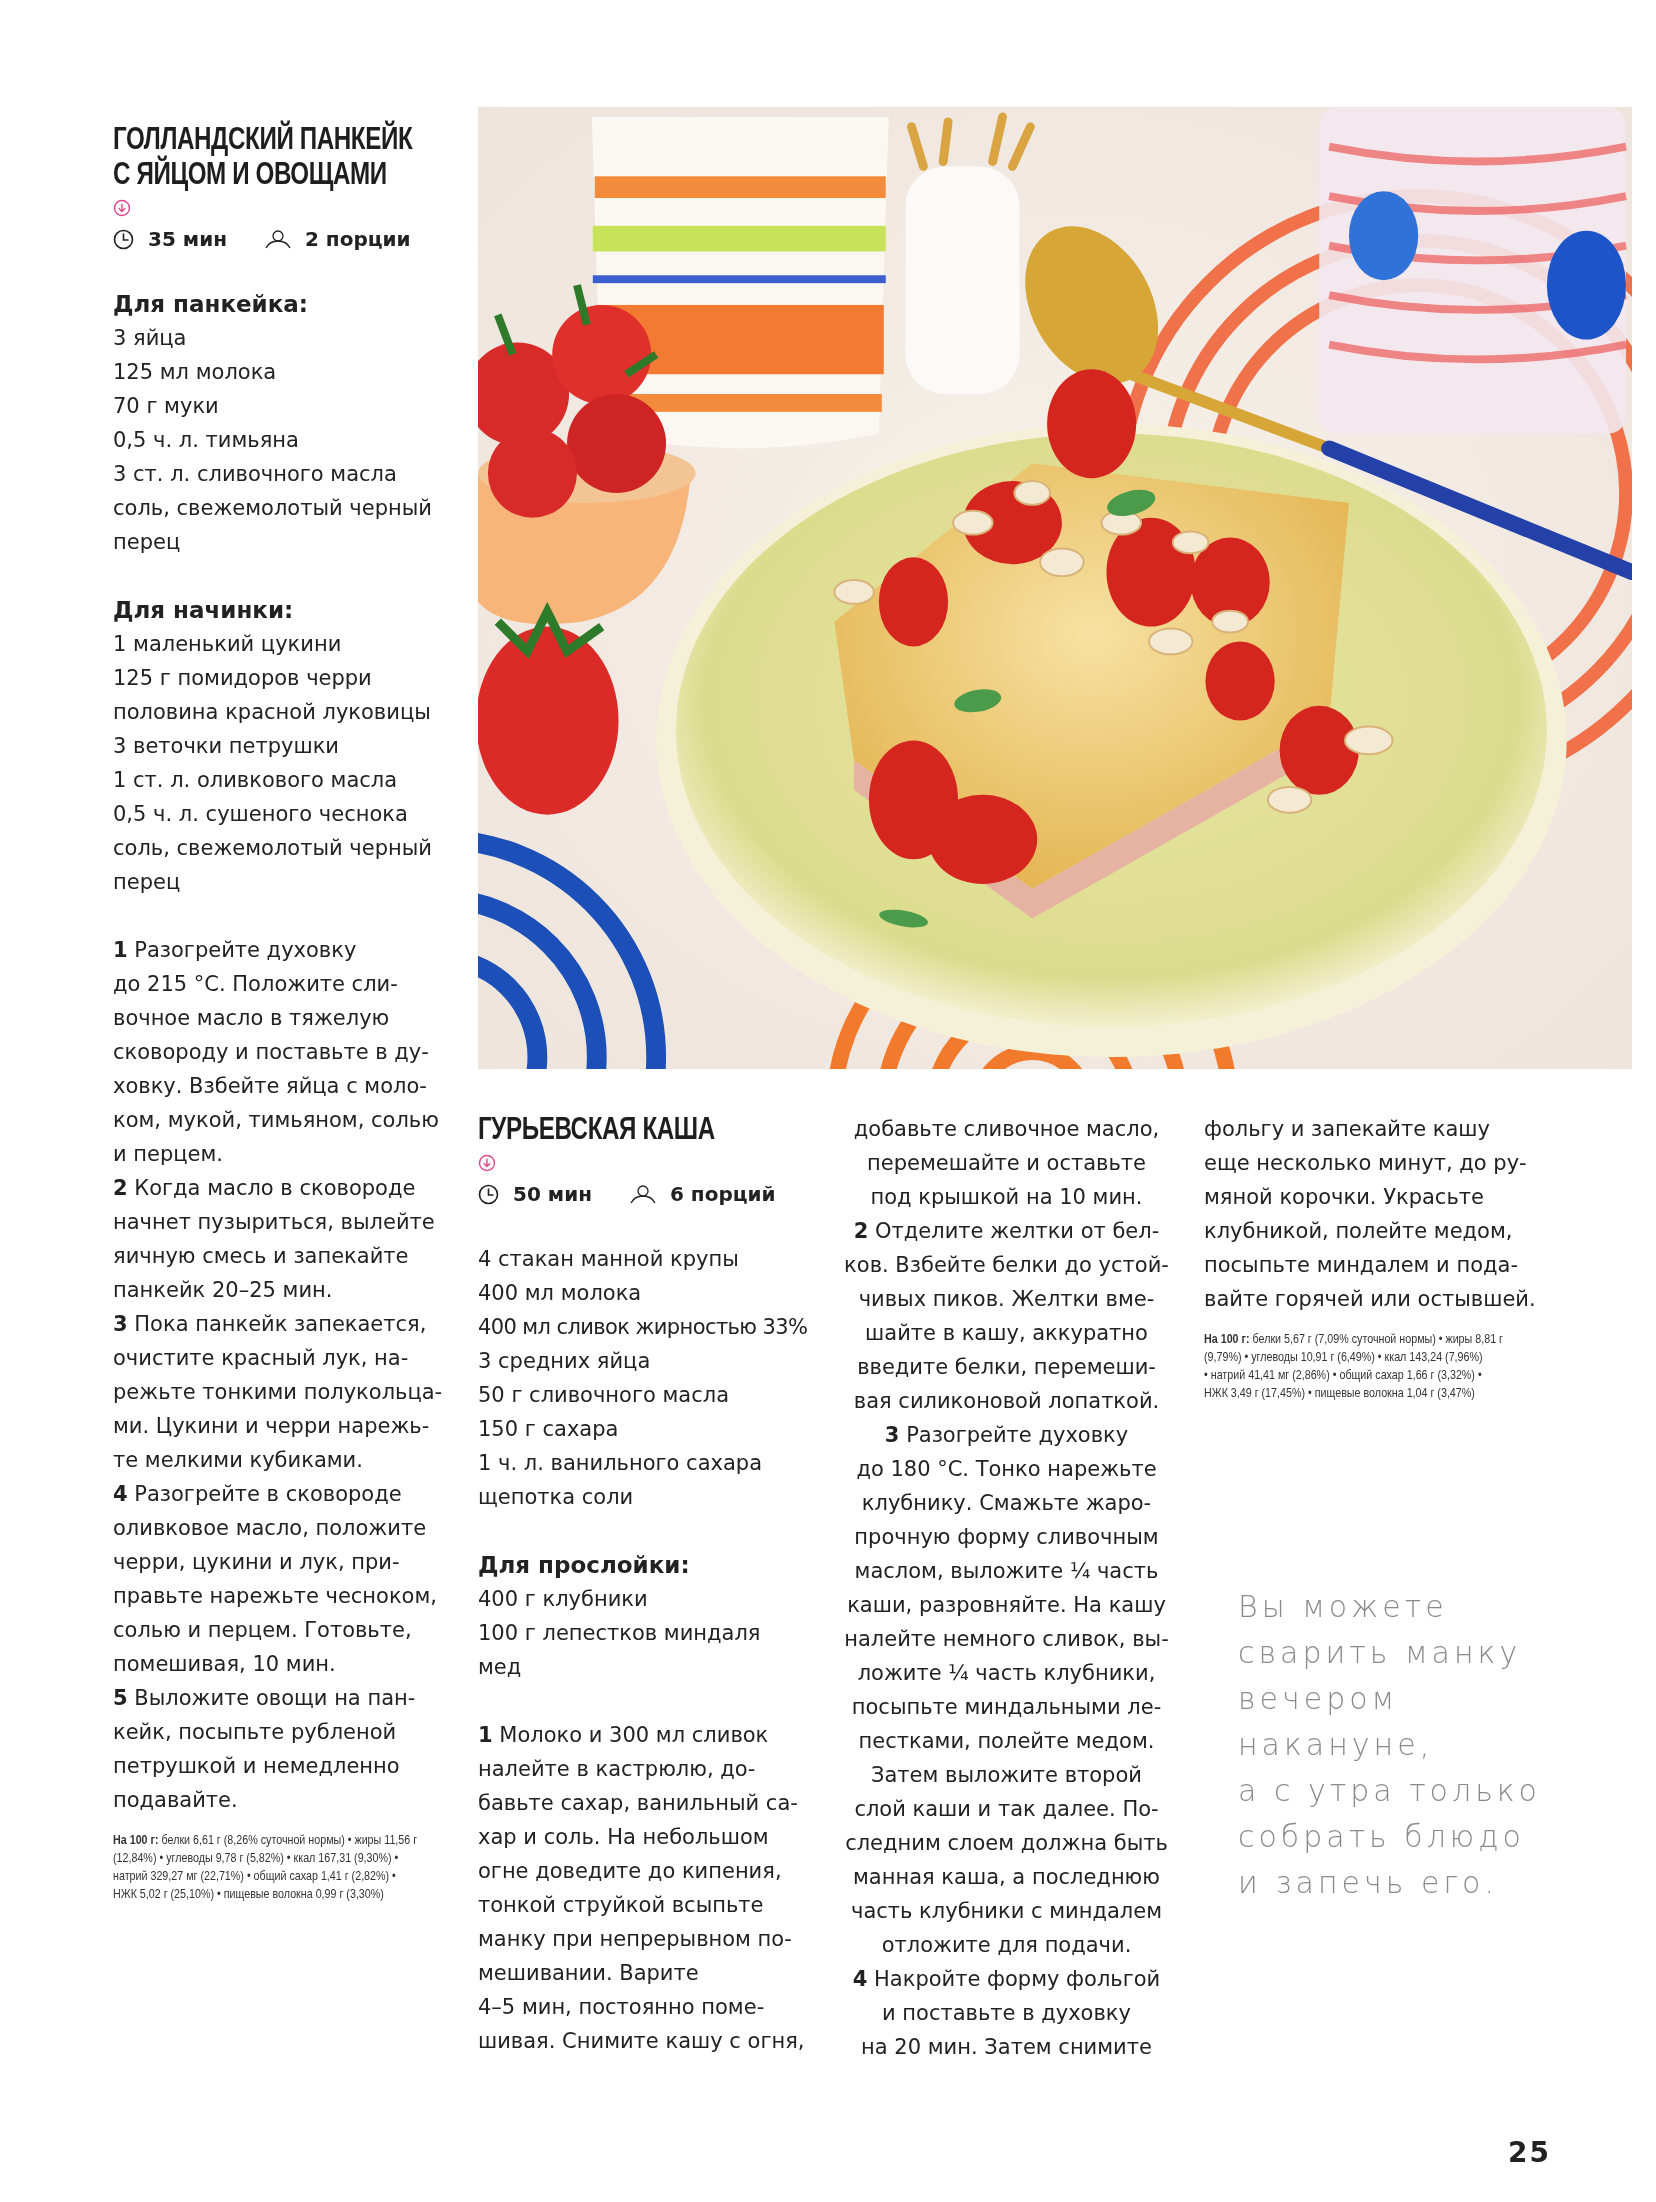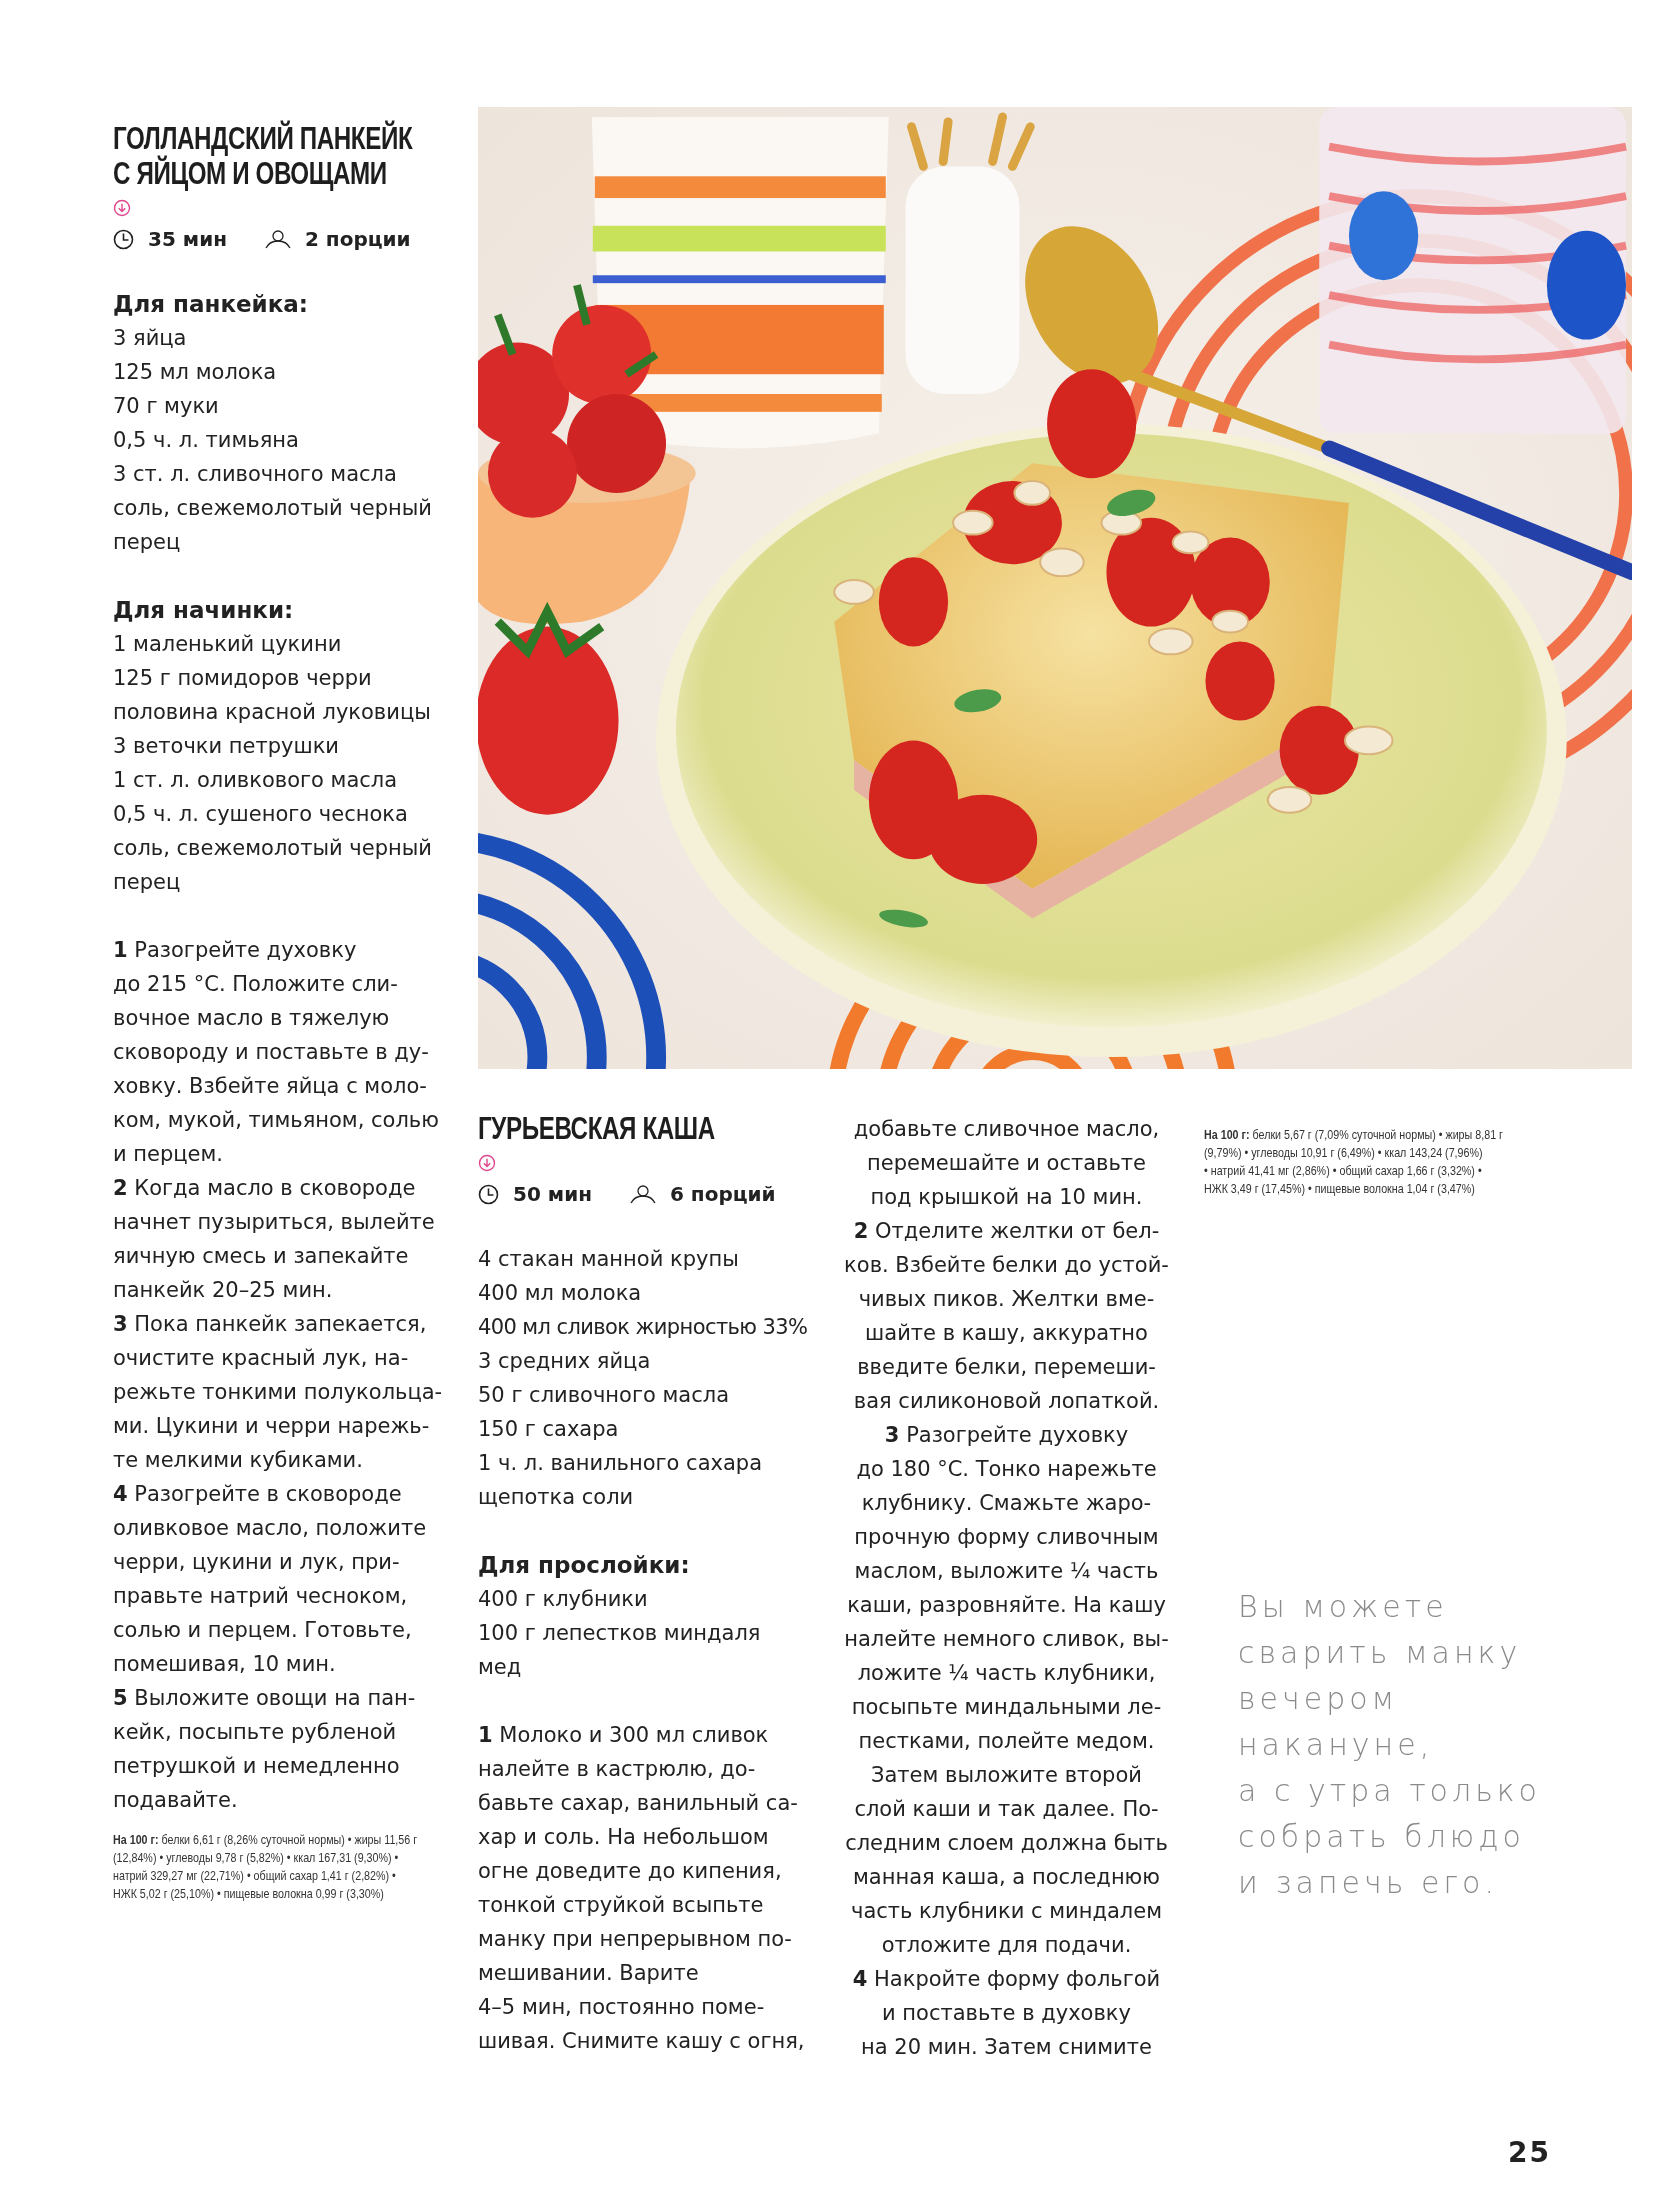--- a/index.html
+++ b/index.html
@@ -98,21 +98,21 @@
     <span class="line">яичную смесь и запекайте</span>
     <span class="line">панкейк 20–25 мин.</span>
     <span class="line"><span class="step-num">3</span> <span>Пока панкейк запекается,</span></span>
     <span class="line">очистите красный лук, на-</span>
     <span class="line">режьте тонкими полукольца-</span>
     <span class="line">ми. Цукини и черри нарежь-</span>
     <span class="line">те мелкими кубиками.</span>
     <span class="line"><span class="step-num">4</span> <span>Разогрейте в сковороде</span></span>
     <span class="line">оливковое масло, положите</span>
     <span class="line">черри, цукини и лук, при-</span>
-    <span class="line">правьте натрий чесноком,</span>
+    <span class="line">правьте нарежьте чесноком,</span>
     <span class="line">солью и перцем. Готовьте,</span>
     <span class="line">помешивая, 10 мин.</span>
     <span class="line"><span class="step-num">5</span> <span>Выложите овощи на пан-</span></span>
     <span class="line">кейк, посыпьте рубленой</span>
     <span class="line">петрушкой и немедленно</span>
     <span class="line">подавайте.</span>
   </div>
 
   <div class="nutr" style="margin-top:14px;">
     <div><b>На 100 г:</b><span> белки 6,61 г (8,26% суточной нормы) • жиры 11,56 г</span></div>
@@ -320,20 +320,28 @@
   <span class="line">следним слоем должна быть</span>
   <span class="line">манная каша, а последнюю</span>
   <span class="line">часть клубники с миндалем</span>
   <span class="line">отложите для подачи.</span>
   <span class="line"><span class="step-num">4</span> <span>Накройте форму фольгой</span></span>
   <span class="line">и поставьте в духовку</span>
   <span class="line">на 20 мин. Затем снимите</span>
 </div>
 
 <div class="col" style="left:1204px; top:1112px; width:356px;">
+  <div class="text">
+    <span class="line">фольгу и запекайте кашу</span>
+    <span class="line">еще несколько минут, до ру-</span>
+    <span class="line">мяной корочки. Украсьте</span>
+    <span class="line">клубникой, полейте медом,</span>
+    <span class="line">посыпьте миндалем и пода-</span>
+    <span class="line">вайте горячей или остывшей.</span>
+  </div>
   <div class="nutr" style="margin-top:14px;">
     <div><b>На 100 г:</b><span> белки 5,67 г (7,09% суточной нормы) • жиры 8,81 г</span></div>
     <div>(9,79%) • углеводы 10,91 г (6,49%) • ккал 143,24 (7,96%)</div>
     <div>• натрий 41,41 мг (2,86%) • общий сахар 1,66 г (3,32%) •</div>
     <div>НЖК 3,49 г (17,45%) • пищевые волокна 1,04 г (3,47%)</div>
   </div>
 </div>
 
 <div class="quote">
   <div>Вы можете</div>

